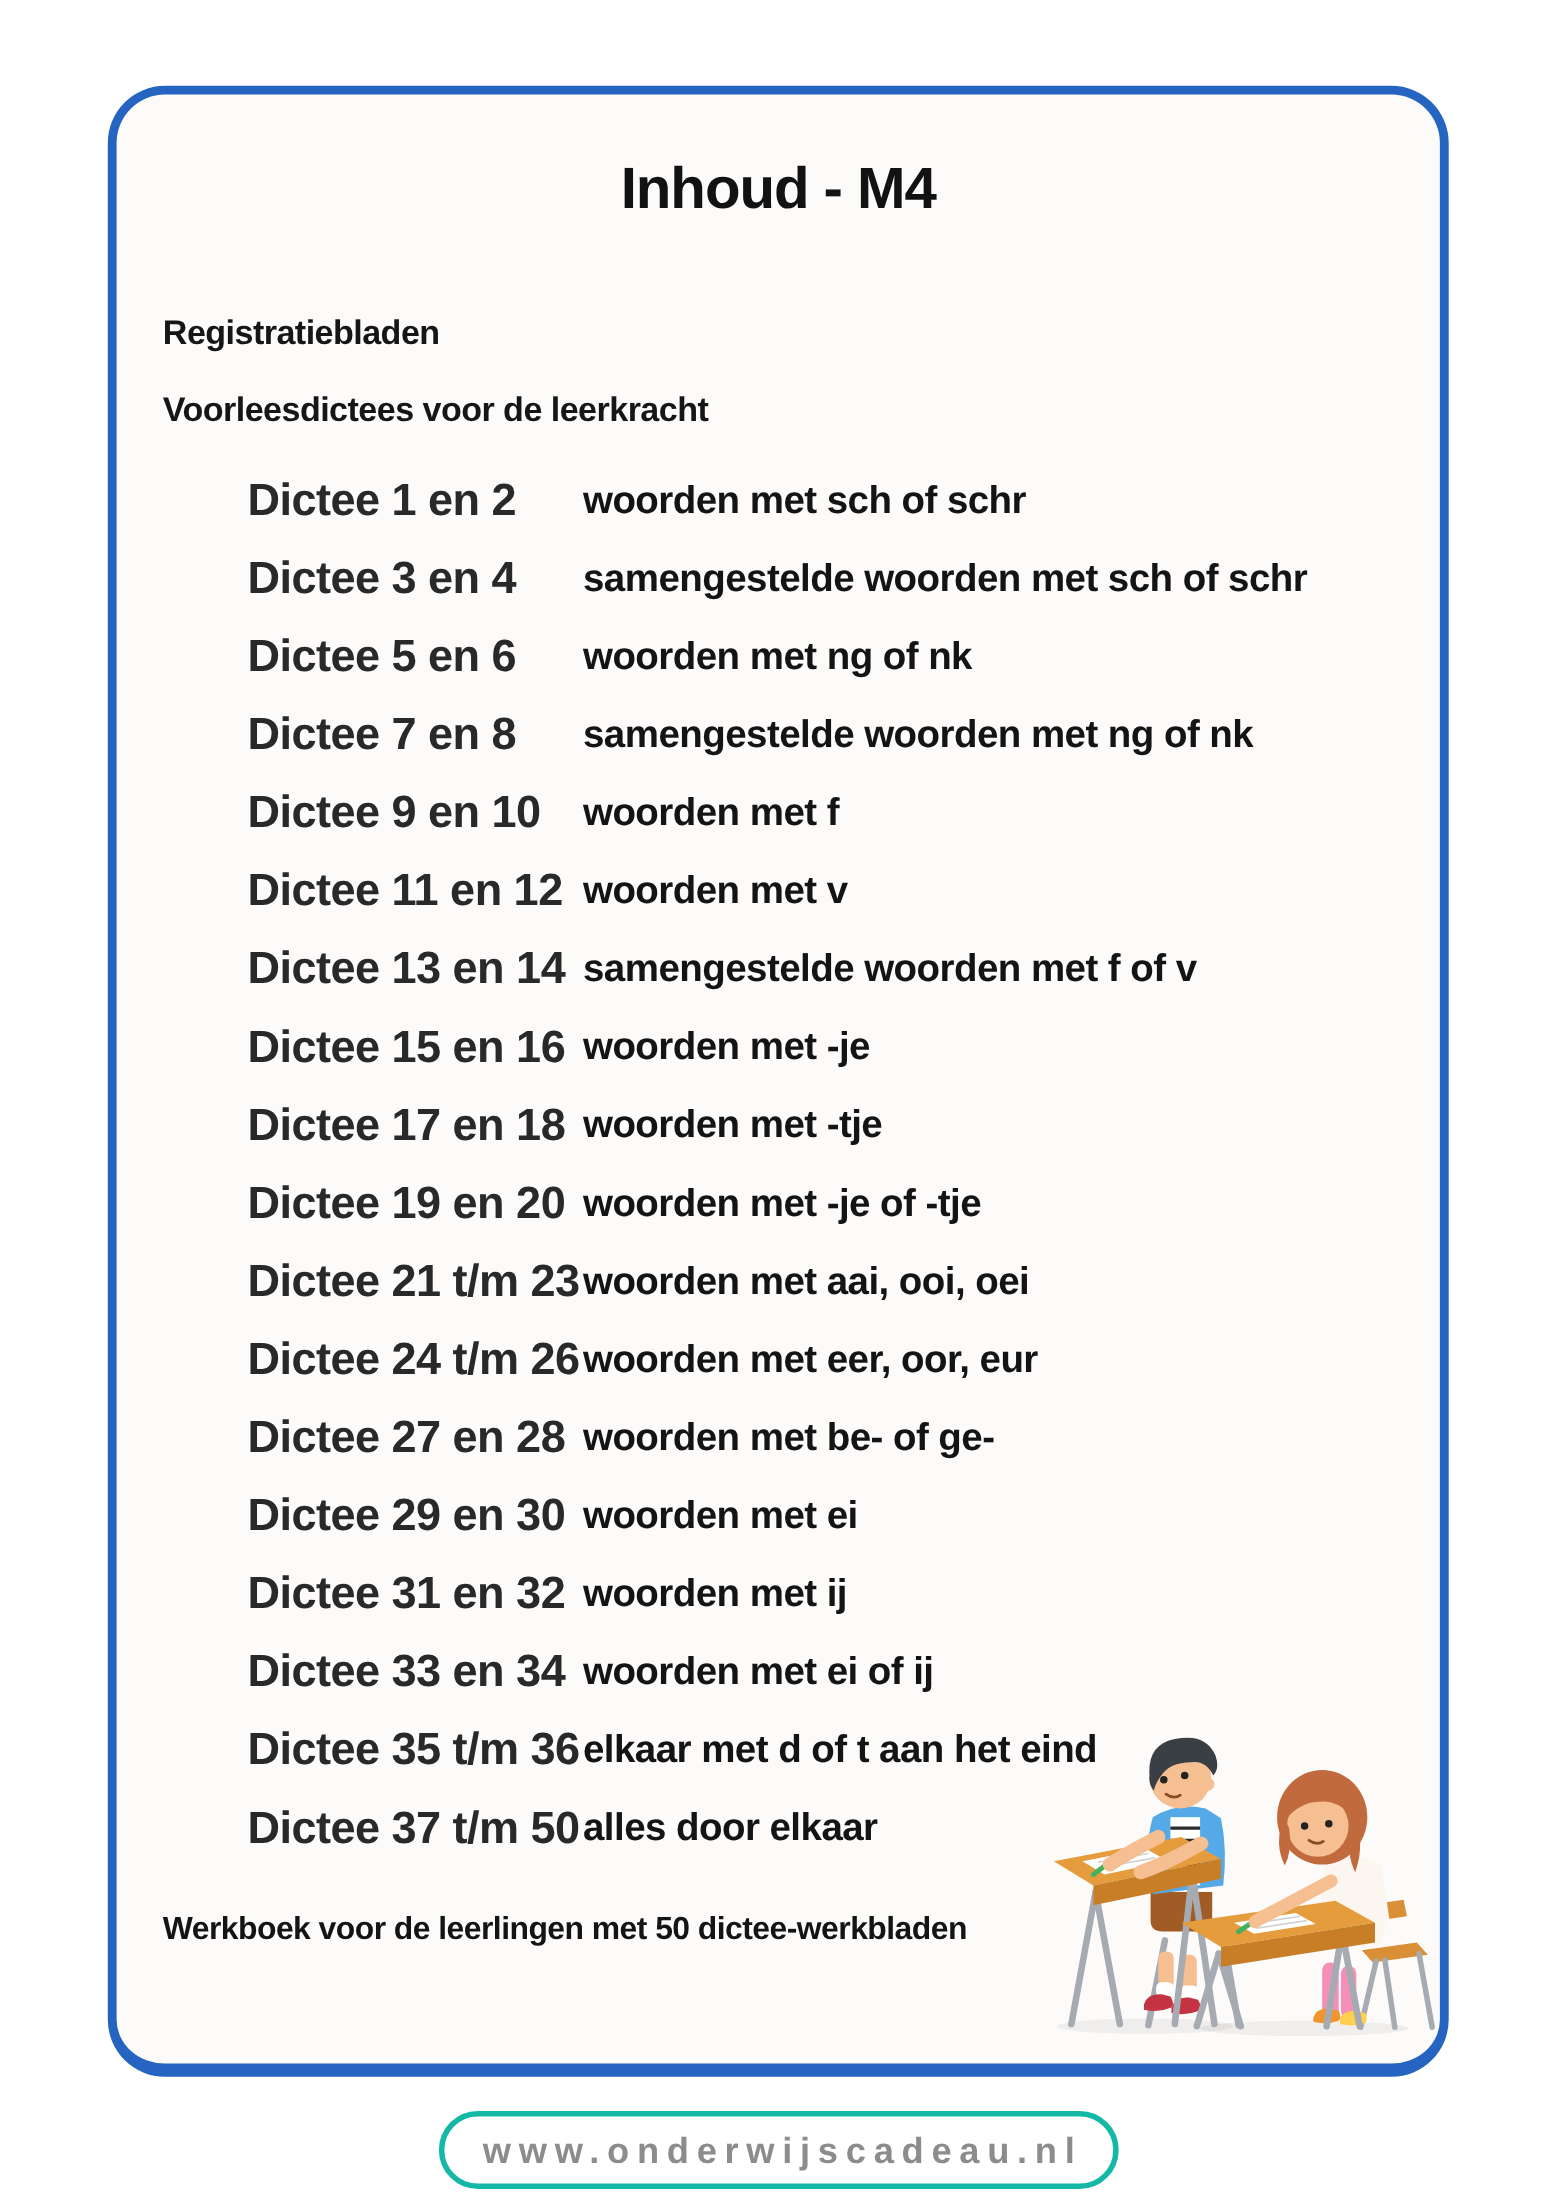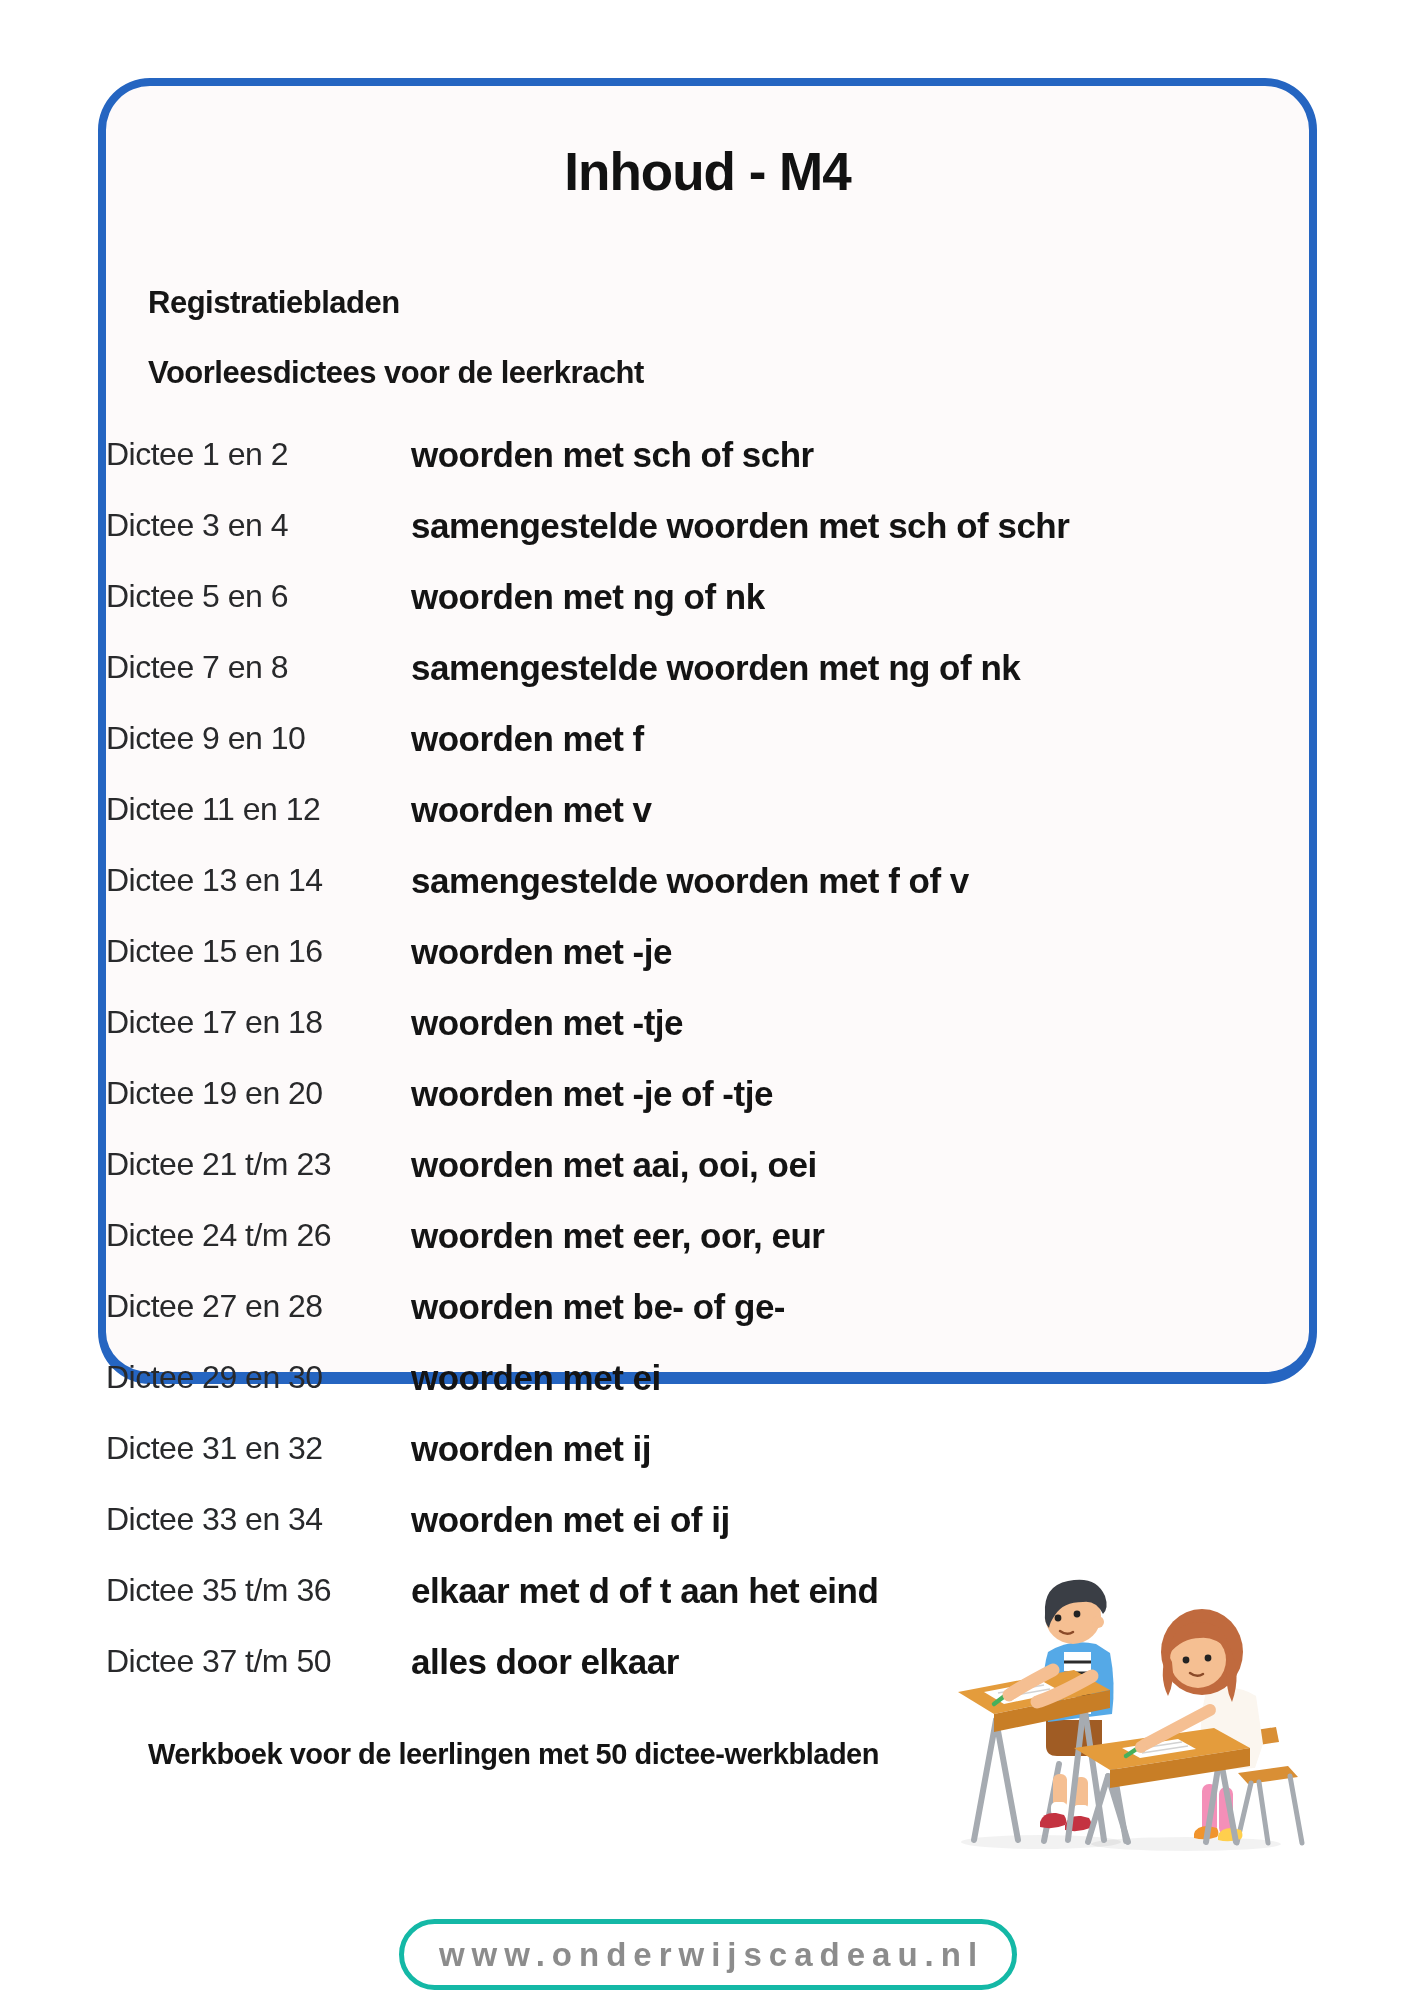--- a/index.html
+++ b/index.html
@@ -1,38 +1,38 @@
 <!DOCTYPE html>
 <html><head>
 <meta charset="utf-8">
 <style>
   html,body{margin:0;padding:0;background:#ffffff;}
   .page{
     position:relative;width:1414px;height:2000px;background:#ffffff;
     font-family:"Liberation Sans", sans-serif;color:#161616;overflow:hidden;
   }
   .frame{
-    position:absolute;left:98px;top:78px;width:1219px;height:1306px;
+    position:absolute;left:98px;top:78px;width:1219px;height:1810px;
     box-sizing:border-box;border:8px solid #2565c1;border-bottom-width:12px;
     border-radius:52px;background:#fdfafa;
   }
   .title{
     position:absolute;left:0;right:0;top:58px;margin:0;text-align:center;
     font-size:53px;line-height:56px;font-weight:bold;color:#121212;letter-spacing:-1px;
   }
   .section-header{
     position:absolute;left:42px;font-size:31px;font-weight:bold;color:#161616;letter-spacing:-0.5px;text-align:right;
   }
   .sh1{top:199px;}
   .sh2{top:269px;}
   .rows{position:absolute;left:0;right:0;top:333px;}
   .row{height:71px;display:flex;align-items:center;}
   .row-label{
-    width:305px;flex:0 0 auto;
-    font-size:32px;font-weight:400;color:#28292b;letter-spacing:-0.5px;
+    margin-left:119px;width:305px;flex:0 0 auto;
+    font-size:41px;font-weight:700;color:#28292b;letter-spacing:-0.5px;
   }
   .row-desc{font-size:35px;font-weight:bold;color:#141414;letter-spacing:-0.5px;}
   .closing{
     position:absolute;left:42px;top:1652px;
     font-size:29px;font-weight:bold;color:#141414;letter-spacing:-0.5px;
   }
   .kids{position:absolute;left:850px;top:1466px;width:354px;height:302px;}
   .footer-pill{
     position:absolute;left:399px;top:1919px;width:618px;height:71px;
     box-sizing:border-box;border:5px solid #14b8a6;border-radius:40px;background:#ffffff;

